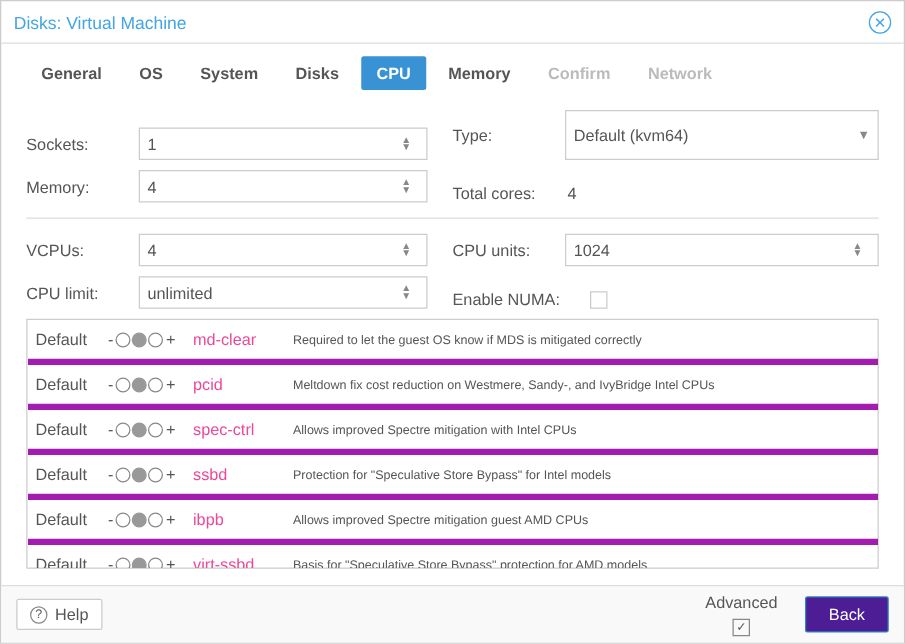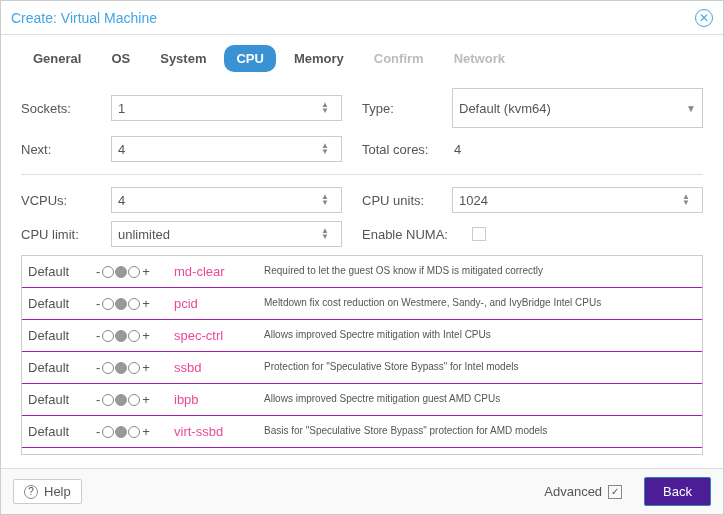--- a/index.html
+++ b/index.html
@@ -3,68 +3,69 @@
 <meta charset="utf-8">
 <style>
 * { box-sizing: border-box; margin: 0; padding: 0; }
 body { font-family: Arial, Helvetica, sans-serif; font-size: 13px; color: #555; background: #f5f5f5; }
 .dialog { width: 724px; height: 515px; background: #fff; border: 1px solid #ccc; position: relative; }
 .titlebar { height: 34px; display: flex; align-items: center; justify-content: space-between; padding: 0 10px; border-bottom: 1px solid #ddd; }
 .titlebar .title { color: #43a5e4; font-size: 14px; }
 .close-btn { width: 18px; height: 18px; border-radius: 50%; border: 1px solid #43a5e4; display: flex; align-items: center; justify-content: center; color: #43a5e4; font-size: 12px; cursor: pointer; }
 .tabs { display: flex; padding: 10px 20px 0 20px; gap: 6px; }
 .tab { padding: 6px 12px; color: #555; cursor: pointer; border-radius: 2px; font-weight: bold; }
-.tab.active { background: #3892d4; color: #fff; border-radius: 10px; }
+.tab.active { background: #3892d4; color: #fff; }
 .tab.disabled { color: #bbb; cursor: default; }
 .content { padding: 16px 20px 4px 20px; }
-.row { display: flex; margin-bottom: 8px; }
+.row { display: flex; margin-bottom: 8px; align-items: flex-end; }
 .col { flex: 1; display: flex; align-items: center; }
 .col .lbl { width: 90px; color: #555; }
 .spinner { flex: 1; height: 26px; border: 1px solid #ccc; background: #fff; display: flex; align-items: center; padding: 0 6px; position: relative; margin-right: 20px; }
 .spinner .val { flex: 1; color: #555; }
 .spinner .arrows { width: 14px; display: flex; flex-direction: column; line-height: 6px; font-size: 8px; color: #888; }
 .selectbox { flex: 1; height: 40px; border: 1px solid #ccc; background: #fff; display: flex; align-items: center; padding: 0 6px; position: relative; }
 .selectbox .val { flex: 1; color: #555; }
 .selectbox .caret { font-size: 10px; color: #888; }
 .static { flex: 1; color: #555; padding-left: 2px; }
 .hr { border: none; border-top: 1px solid #ddd; margin: 12px 0; }
 .checkbox { width: 14px; height: 14px; border: 1px solid #ccc; }
 .section-lbl { color: #555; margin-bottom: 4px; margin-top: 4px; }
 .flags-wrap { border: 1px solid #ccc; height: 200px; display: flex; }
 .flags-scroll { flex: 1; overflow-y: scroll; }
-.flag-row { display: flex; align-items: flex-start; border-bottom: 1px solid #a21caf; padding: 8px 6px; gap: 10px; }
+.flag-row { display: flex; align-items: flex-end; border-bottom: 5px solid #a21caf; padding: 8px 6px; }
 .flag-row .state { width: 58px; color: #555; }
 .toggle { display: flex; align-items: center; gap: 2px; width: 68px; }
 .toggle .minus, .toggle .plus { color: #555; font-size: 13px; }
 .toggle .dots { display: flex; gap: 1px; }
 .toggle .dot { width: 12px; height: 12px; border-radius: 50%; border: 1px solid #888; }
 .toggle .dot.mid { background: #999; border-color: #999; }
 .flag-name { width: 80px; color: #ec4899; }
 .flag-desc { flex: 1; color: #555; font-size: 10px; line-height: 1.3; }
 .footer { position: absolute; bottom: 0; left: 0; right: 0; height: 46px; border-top: 1px solid #ddd; background: #f9f9f9; display: flex; align-items: center; padding: 0 12px; }
 .help-btn { display: flex; align-items: center; gap: 6px; padding: 4px 10px; border: 1px solid #ccc; border-radius: 2px; background: #fff; cursor: pointer; }
 .help-btn .q { width: 14px; height: 14px; border-radius: 50%; border: 1px solid #888; font-size: 10px; display: flex; align-items: center; justify-content: center; }
 .spacer { flex: 1; }
-.adv { display: flex; align-items: center; gap: 6px; margin-right: 14px; color: #555; }
+.adv { display: flex; align-items: center; gap: 6px; margin-right: 14px; color: #555; flex-direction: column; }
 .adv .chk { width: 14px; height: 14px; border: 1px solid #888; display: flex; align-items: center; justify-content: center; font-size: 10px; color: #555; }
 .btn { padding: 6px 18px; border-radius: 2px; border: 1px solid #2f82c0; background: #4c1d95; color: #fff; cursor: pointer; margin-left: 8px; font-size: 13px; }
 </style>
 </head>
 <body>
 
 <div class="dialog">
   <div class="titlebar">
-    <div class="title">Create: Virtual Machine</div>
+    <div class="title">Disks: Virtual Machine</div>
     <div class="close-btn">✕</div>
   </div>
 
   <div class="tabs" id="tabs">
       <div class="tab">General</div>
       <div class="tab">OS</div>
       <div class="tab">System</div>
+      <div class="tab">Disks</div>
       <div class="tab active">CPU</div>
       <div class="tab">Memory</div>
       <div class="tab disabled">Confirm</div>
       <div class="tab disabled">Network</div>
     </div>
 
   <div class="content">
 
     <div class="row">
       <div class="col">
@@ -81,21 +82,21 @@
         <div class="lbl">Type:</div>
         <div class="selectbox">
           <span class="val">Default (kvm64)</span>
           <span class="caret">▼</span>
         </div>
       </div>
     </div>
 
     <div class="row">
       <div class="col">
-        <div class="lbl">Next:</div>
+        <div class="lbl">Memory:</div>
         <div class="spinner">
           <span class="val">4</span>
           <span class="arrows">
               <span>▲</span>
               <span>▼</span>
             </span>
         </div>
       </div>
       <div class="col">
         <div class="lbl">Total cores:</div>

